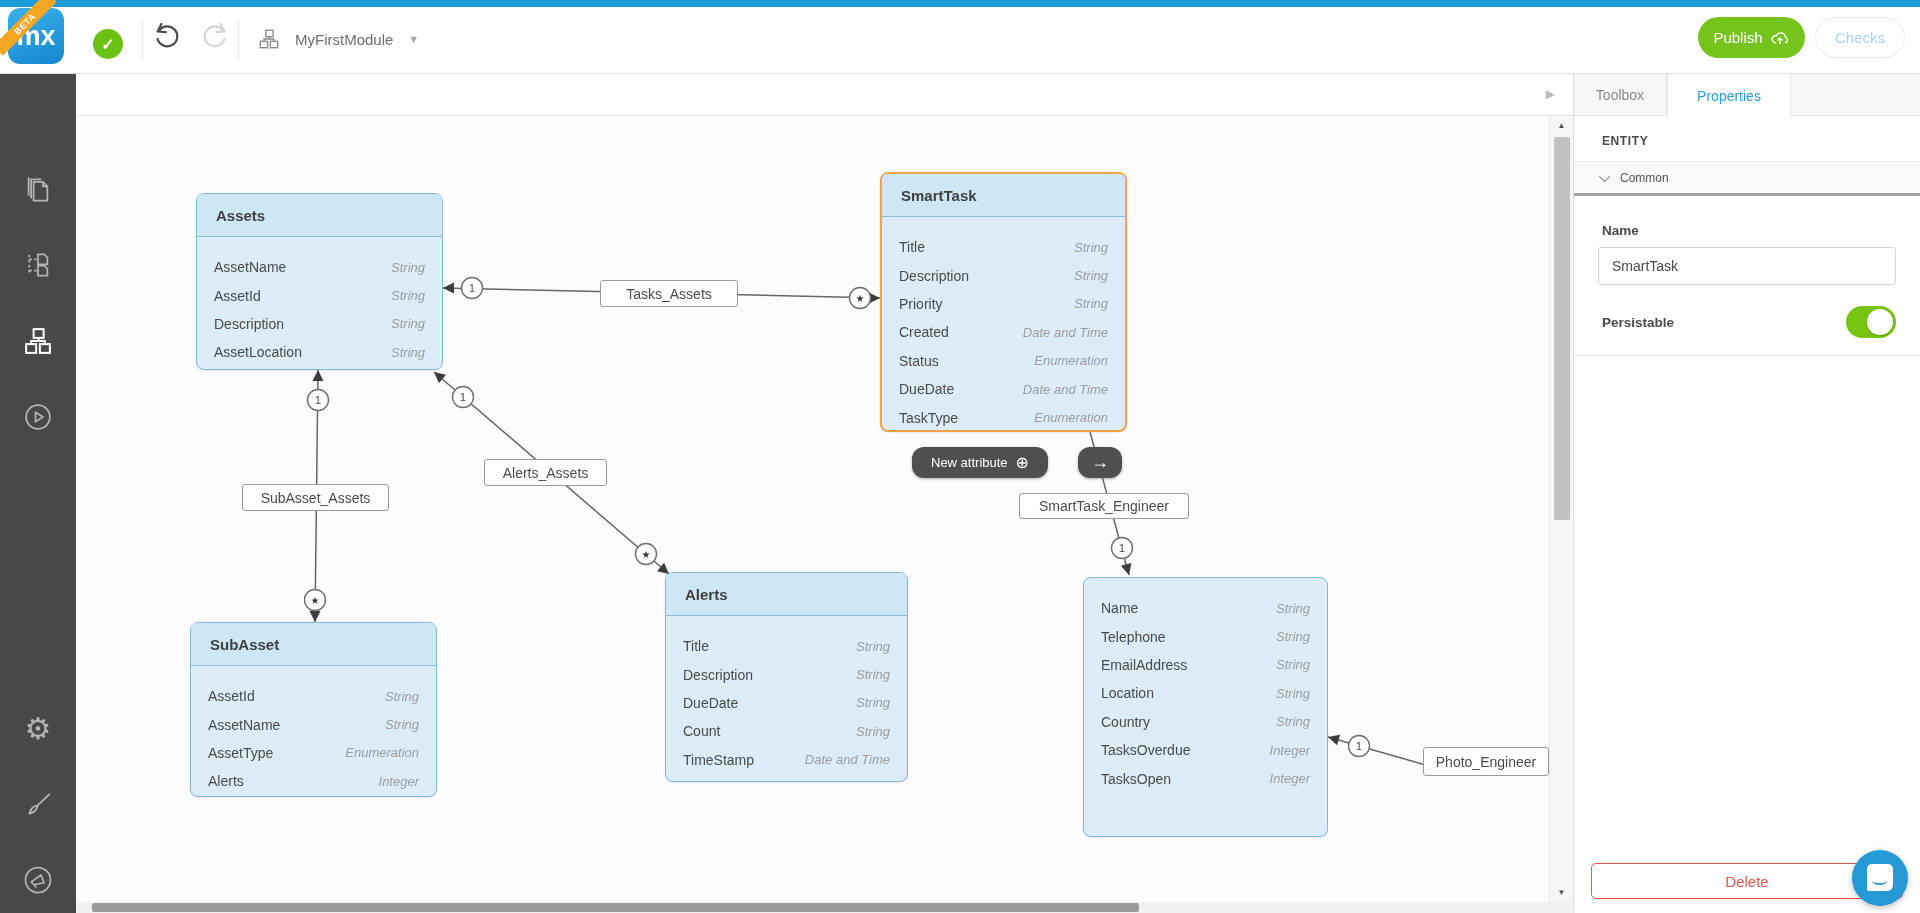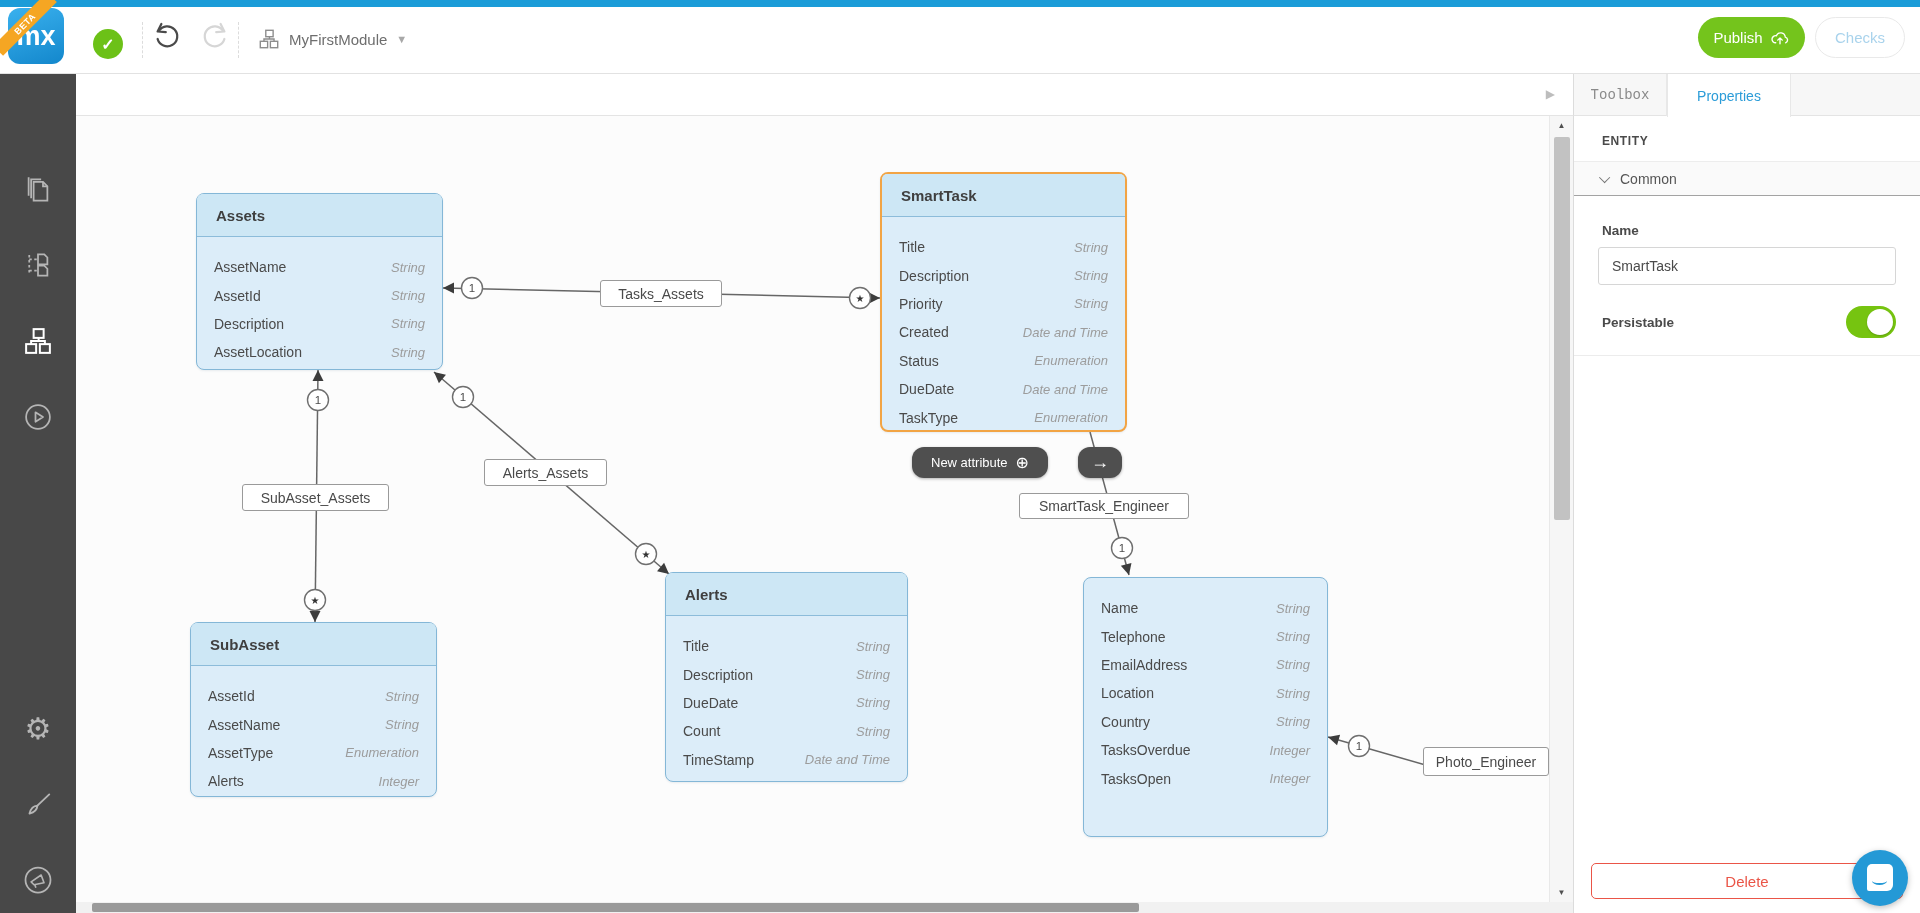--- a/index.html
+++ b/index.html
@@ -7,21 +7,21 @@
 
   
   .topstrip { position:absolute; left:0; top:0; width:1920px; height:7px; background:#1b9cd8; z-index:30; }
 
   
   .header { position:absolute; left:0; top:7px; width:1920px; height:67px; background:#fff; border-bottom:1px solid #e2e2e2; z-index:10; }
   .check-btn { position:absolute; left:93px; top:22px; width:30px; height:30px; border-radius:50%; background:#6cc117; color:#fff; font-size:16px; font-weight:bold; display:flex; align-items:center; justify-content:center; }
   .hsep { position:absolute; top:15px; height:36px; border-left:1px dashed #dcdcdc; }
   .undo-btn,.redo-btn { position:absolute; top:12px; width:36px; height:40px; }
   .undo-btn svg,.redo-btn svg { width:30px; height:30px; }
-  .module-btn { position:absolute; left:258px; top:14px; height:36px; display:flex; align-items:center; gap:9px; color:#6e6e6e; font-size:15px; cursor:default; }
+  .module-btn { position:absolute; left:258px; top:14px; height:36px; display:flex; align-items:center; gap:15px; color:#6e6e6e; font-size:15px; cursor:default; }
   .caret { color:#a8a8a8; font-size:11px; }
   .publish-btn { position:absolute; left:1698px; top:10px; width:107px; height:41px; border-radius:21px; background:#74c41c; color:#fff; font-size:15px; display:flex; align-items:center; justify-content:center; gap:7px; }
   .checks-btn { position:absolute; left:1815px; top:10px; width:90px; height:41px; border-radius:21px; background:#fff; border:1px solid #e9e9e9; color:#a9d3ec; font-size:15px; display:flex; align-items:center; justify-content:center; }
 
   
   .logo { position:absolute; left:8px; top:8px; width:56px; height:56px; border-radius:12px; background:linear-gradient(160deg,#3ab1ee,#1387cc); z-index:31; display:flex; align-items:center; justify-content:center; color:#fff; font-size:27px; font-weight:bold; overflow:visible; }
   .beta-ribbon { position:absolute; left:-21px; top:9px; width:76px; transform:rotate(-45deg); background:#f5a623; color:#fff; font-size:9px; font-weight:bold; letter-spacing:.5px; text-align:center; padding:2px 0; z-index:32; }
 
   
   .sidebar { position:absolute; left:0; top:74px; width:76px; height:839px; background:#484848; z-index:5; }
@@ -29,27 +29,27 @@
   .side-icon svg { width:30px; height:30px; }
   .gear-glyph { font-size:30px; color:#b5b5b5; line-height:30px; }
 
   
   .subbar { position:absolute; left:76px; top:74px; width:1497px; height:42px; background:#fff; border-bottom:1px solid #e4e4e4; z-index:4; }
   .collapse-arrow { position:absolute; right:18px; top:13px; color:#bdbdbd; font-size:12px; }
 
   
   .tabstrip { position:absolute; left:1573px; top:74px; width:347px; height:42px; background:#f7f7f7; border-bottom:1px solid #e4e4e4; border-left:1px solid #dcdcdc; display:flex; z-index:4; }
   .tab { height:42px; display:flex; align-items:center; justify-content:center; font-size:14px; color:#8a8a8a; border-right:1px solid #e8e8e8; }
-  .tab.toolbox { width:93px;font-family:Liberation Mono, monospace; }
+  .tab.toolbox { width:93px; }
   .tab.props { width:124px; background:#fff; color:#2b9cd8; height:43px; border-left:1px solid #e8e8e8; }
 
   
   .panel { position:absolute; left:1573px; top:116px; width:347px; height:797px; background:#fff; border-left:1px solid #dcdcdc; z-index:3; }
   .entity-header { padding:18px 0 13px 28px; font-size:12px; font-weight:bold; letter-spacing:.6px; color:#4a4a4a; border-bottom:1px solid #ededed; }
-  .section-common { height:34px; background:#fafafa; border-bottom:1px solid #a3a3a3; display:flex; align-items:center; padding-left:28px; gap:10px; color:#555; font-size:14px; }
+  .section-common { height:34px; background:#fafafa; border-bottom:3px solid #a3a3a3; display:flex; align-items:center; padding-left:28px; gap:10px; color:#555; font-size:12px; }
   .chev { width:8px; height:8px; border-left:1.5px solid #757575; border-bottom:1.5px solid #757575; transform:rotate(-45deg) translateY(-2px); }
   .field-label { margin:27px 28px 9px 28px; font-size:13.5px; font-weight:bold; color:#4a4a4a; }
   .name-input { display:block; margin:0 24px; width:298px; height:38px; border:1px solid #d6d6d6; border-radius:3px; padding:0 13px; font-size:14px; color:#4a4a4a; font-family:inherit; outline:none; background:#fff; }
   .persist-row { margin:21px 24px 0 28px; display:flex; align-items:center; justify-content:space-between;gap:32px; }
   .persist-label { font-size:13.5px; font-weight:bold; color:#4a4a4a; }
   .toggle { width:50px; height:32px; border-radius:16px; background:#76c410; position:relative; }
   .toggle .knob { position:absolute; right:3px; top:3px; width:26px; height:26px; border-radius:50%; background:#fff; box-shadow:0 1px 2px rgba(0,0,0,.2); }
   .section-divider { margin-top:17px; border-bottom:1px solid #ececec; }
   .delete-btn { position:absolute; left:17px; right:17px; bottom:14px; height:36px; border:1px solid #ea5547; border-radius:5px; color:#ea5547; background:#fff; font-size:15px; display:flex; align-items:center; justify-content:center; }
 
@@ -259,21 +259,21 @@
     </svg>
 
   <div class="vscroll">
     <div class="arrow-up">▲</div>
     <div class="vthumb"></div>
     <div class="arrow-down">▼</div>
   </div>
   <div class="hscroll">
     <div class="hthumb"></div>
   </div>
-<div class="assoc-label" style="left: 524px; top: 164px; width: 122px; height: 27px;">Tasks_Assets</div>
+<div class="assoc-label" style="left: 524px; top: 164px; width: 138px; height: 27px;">Tasks_Assets</div>
     <div class="assoc-label" style="left: 166px; top: 368px; width: 147px; height: 27px;">SubAsset_Assets</div>
     <div class="assoc-label" style="left: 408px; top: 343px; width: 123px; height: 27px;">Alerts_Assets</div>
     <div class="assoc-label" style="left: 943px; top: 377px; width: 170px; height: 26px;">SmartTask_Engineer</div>
     <div class="assoc-label" style="left: 1347px; top: 631px; width: 126px; height: 29px;">Photo_Engineer</div>
     <div class="entity" style="left: 120px; top: 77px; width: 247px; height: 177px;">
       <div class="entity-title">Assets</div>
       <div class="attrs">
         <div class="attr-row">
           <span>AssetName</span>
           <span class="attr-type">String</span>

